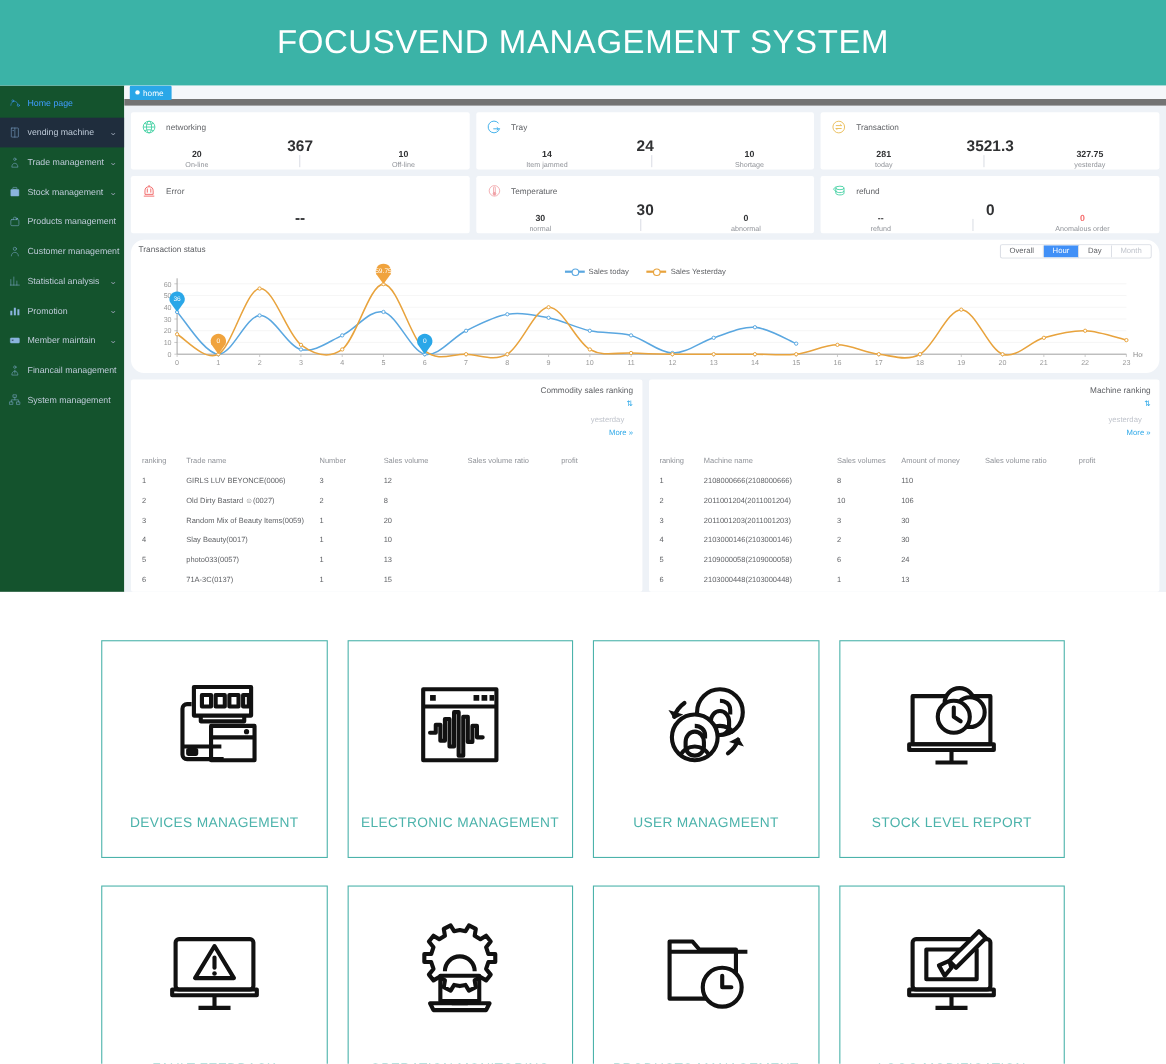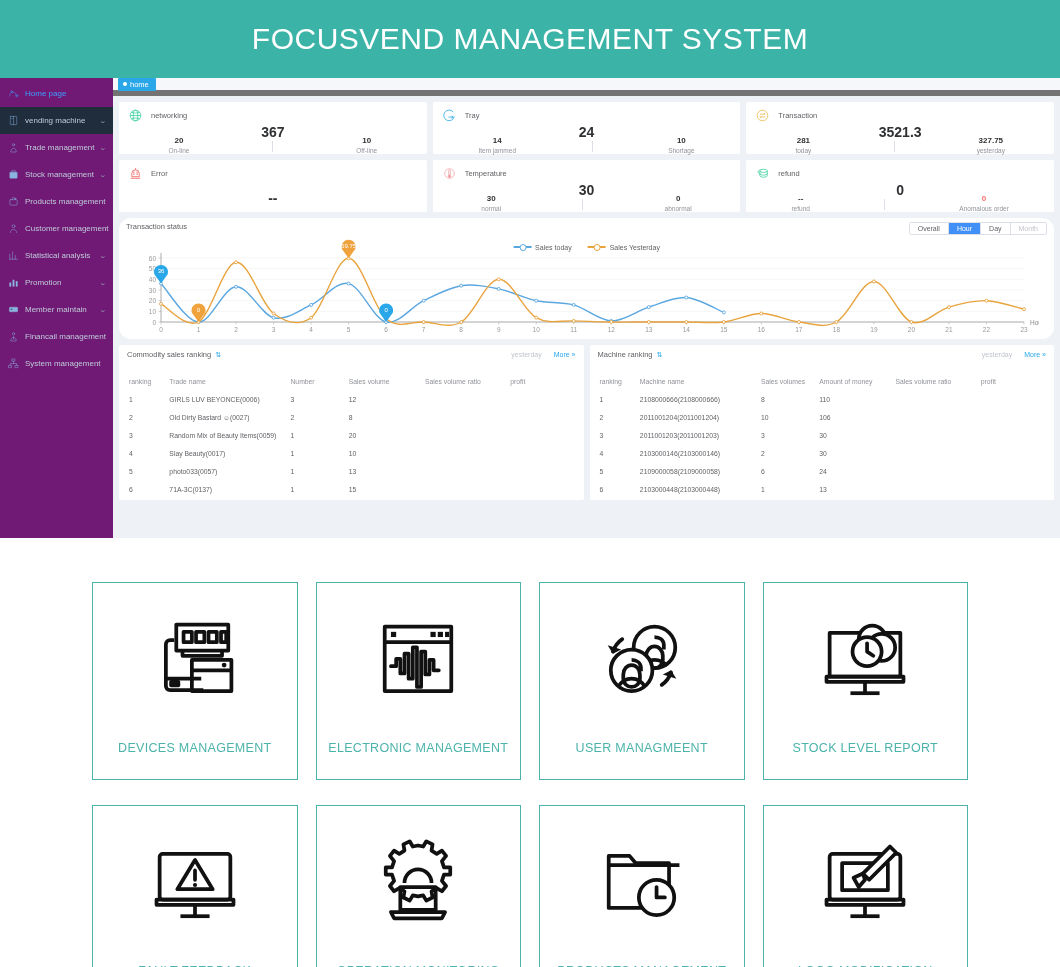--- a/index.html
+++ b/index.html
@@ -27,21 +27,21 @@
   
   .console {
     display: flex;
     height: 460px;
     background: #eef2f7;
   }
 
   
   .sidebar {
     width: 113px;
-    background: #701a75;
+    background: #14532d;
     flex: 0 0 113px;
     padding-top: 2px;
   }
   .side-item {
     height: 27px;
     display: flex; align-items: center;
     padding-left: 7px;
     color: #bfcbd9;
     font-size: 8px;
     white-space: nowrap;
@@ -175,22 +175,22 @@
   }
   .legend .blue .mk::before { background:#5aa7e0; }
   .legend .blue .mk::after { border-color:#5aa7e0; }
   .legend .orange .mk::before { background:#e8a33d; }
   .legend .orange .mk::after { border-color:#e8a33d; }
 
   
   .ranks { display: flex; gap: 6px; padding: 0 6px 6px 6px; }
   .rank-card { flex: 1; background: #fff; border-radius: 2px; padding: 5px 8px 2px 8px; }
   .rank-head {
-    display: flex; align-items: center; gap: 4px;
-    font-size: 7.5px; color: #606266; margin-bottom: 16px;
+    display: flex; align-items: flex-end; gap: 4px;
+    font-size: 7.5px; color: #606266; margin-bottom: 16px; flex-direction: column;
   }
   .rank-head .sorter { color: #2aa7e8; font-size: 7px; }
   .rank-head .spacer { flex: 1; }
   .rank-head .yday { color: #c0c4cc; font-size: 7px; margin-right: 8px; }
   .rank-head .more { color: #2aa7e8; font-size: 7px; cursor: pointer; }
   table.rank { width: 100%; border-collapse: collapse; table-layout: fixed; }
   table.rank th {
     font-size: 6.8px; color: #909399; font-weight: normal;
     text-align: left; padding: 3px 2px 5px 2px;
   }

